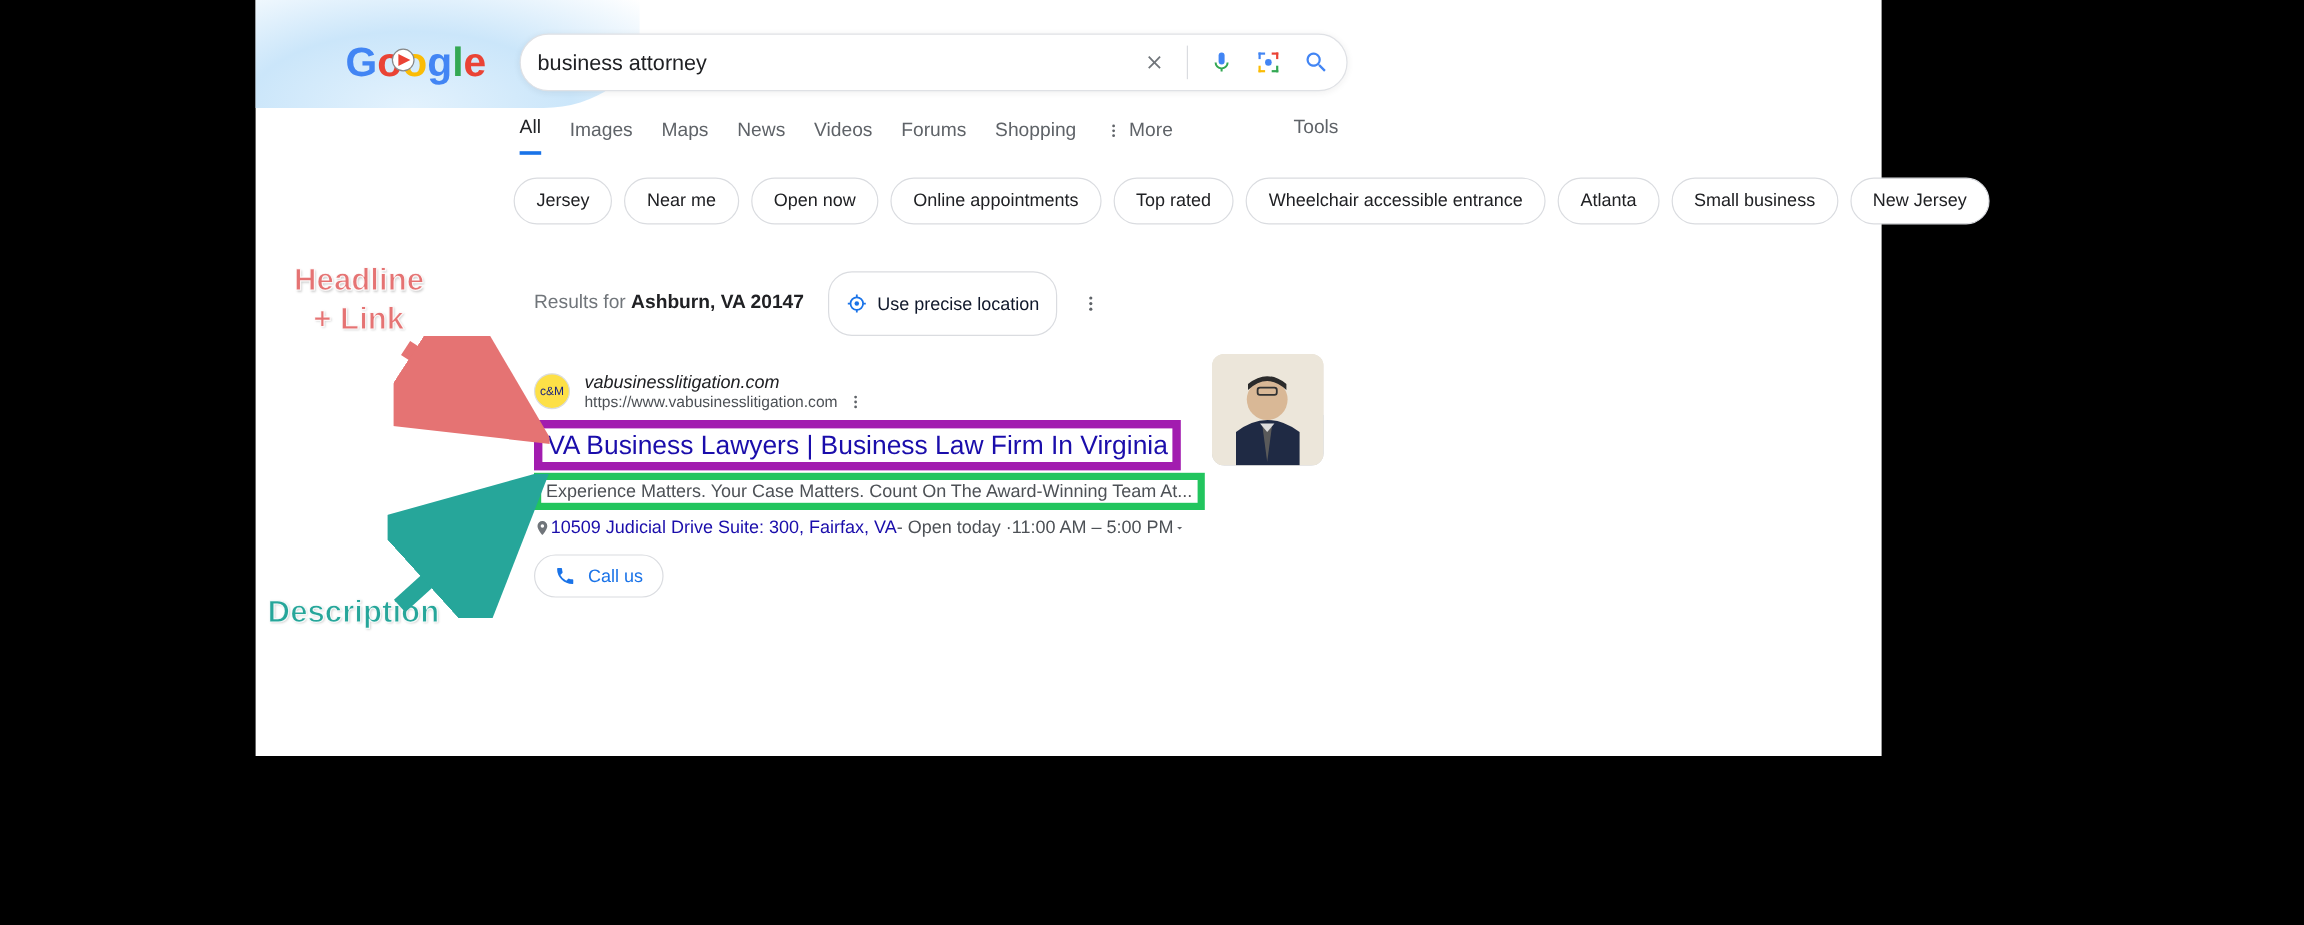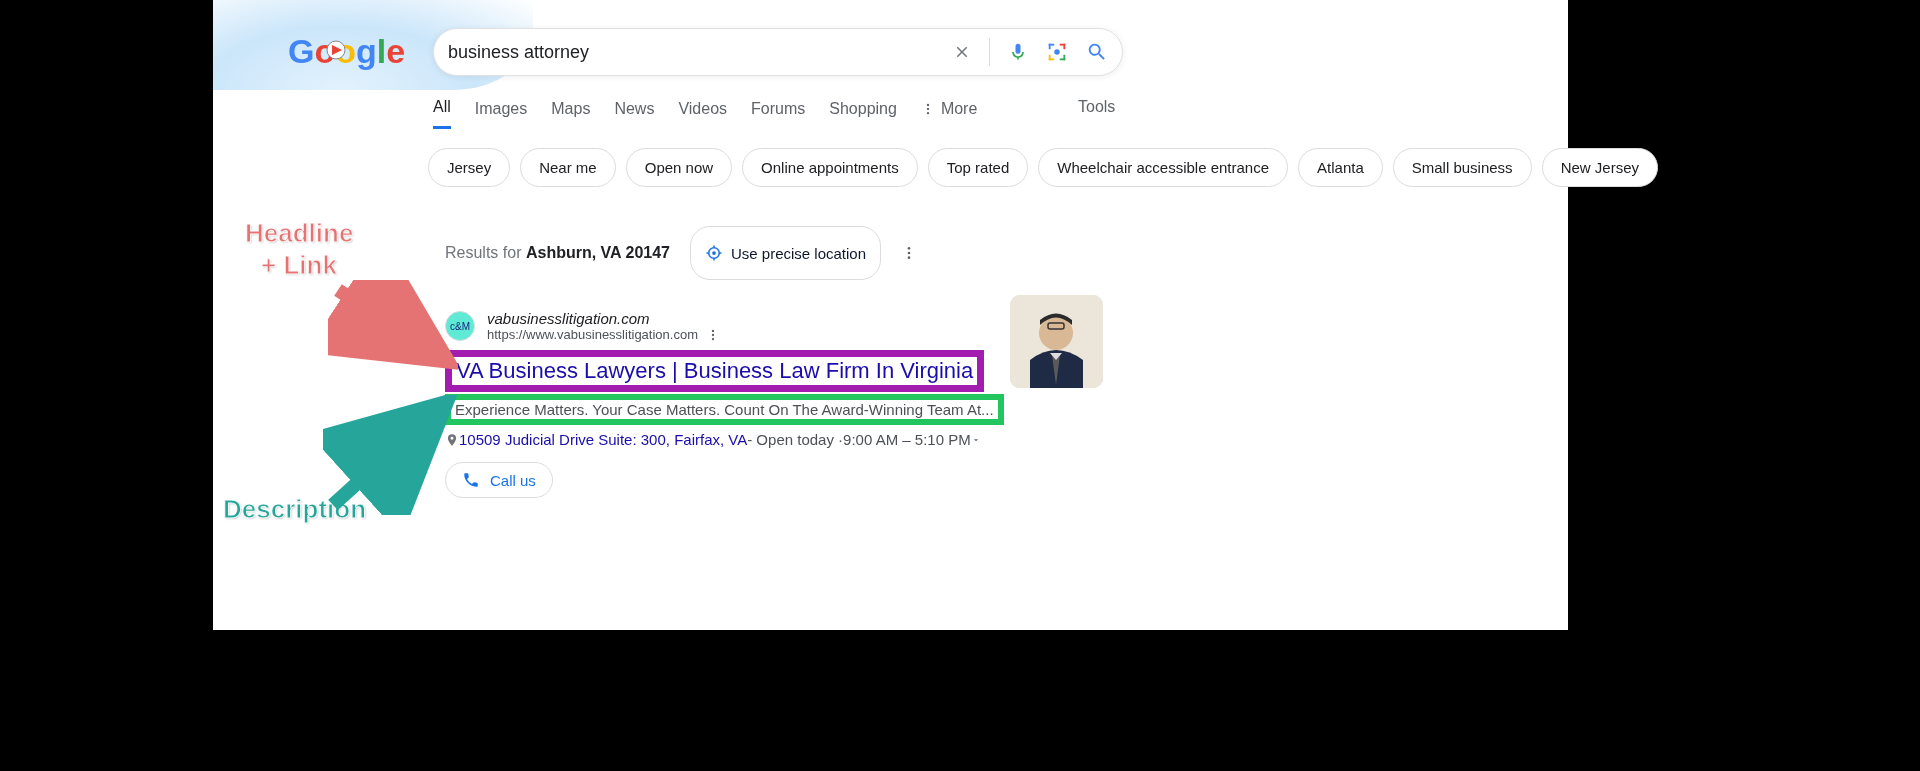--- a/index.html
+++ b/index.html
@@ -18,21 +18,21 @@
   .tools { position: absolute; left: 865px; top: 98px; color: #5f6368; font-size: 16px; cursor: pointer; }
   .chips { position: absolute; left: 215px; top: 148px; display: flex; gap: 10px; white-space: nowrap; }
   .chip { border: 1px solid #dadce0; border-radius: 20px; padding: 10px 18px; font-size: 15px; color: #202124; cursor: pointer; background: #fff; }
   .results { position: absolute; left: 232px; top: 226px; width: 720px; }
   .loc-row { display: flex; align-items: center; gap: 20px; margin-bottom: 30px; }
   .loc-text { color: #70757a; font-size: 16px; }
   .loc-text b { color: #202124; font-weight: 700; }
   .precise { border: 1px solid #dadce0; border-radius: 20px; padding: 17px 14px; display: flex; align-items: center; gap: 8px; color: #0f172a; font-size: 15px; cursor: pointer; }
   .sponsored { font-weight: 700; font-size: 16px; color: #202124; margin-bottom: 16px; }
   .ad-head { display: flex; align-items: center; gap: 12px; }
-  .favicon { width: 30px; height: 30px; border-radius: 50%; border: 1px solid #dadce0; display: flex; align-items: center; justify-content: center; font-size: 10px; color: #1a237e; background: #5eead4; }
+  .favicon { width: 30px; height: 30px; border-radius: 50%; border: 1px solid #dadce0; display: flex; align-items: center; justify-content: center; font-size: 10px; color: #1a237e; background: #fde047; }
   .site-name { font-size: 15px; color: #202124; font-style: italic; }
   .site-url { font-size: 13px; color: #4d5156; display: flex; align-items: center; gap: 8px; }
   .headline { font-size: 22px; color: #1a0dab; margin-top: 8px; padding: 1px 4px; border: 7px solid #a21caf; cursor: pointer; display: inline-block; }
   .desc { font-size: 15px; color: #4d5156; padding: 1px 4px; border: 6px solid #22c55e; margin-top: 2px; display: inline-block; }
   .addr-row { font-size: 15px; color: #4d5156; margin-top: 6px; display: flex; align-items: center; gap: 0; }
   .addr-link { color: #1a0dab; }
   .callbtn { margin-top: 14px; border: 1px solid #dadce0; border-radius: 20px; padding: 8px 16px; display: inline-flex; align-items: center; gap: 10px; color: #1a73e8; font-size: 15px; cursor: pointer; }
   .sublinks { margin-top: 26px; margin-left: 16px; }
   .sublinks .sl { margin-bottom: 22px; }
   .sl-title { font-size: 21px; color: #1a0dab; cursor: pointer; }
@@ -178,21 +178,21 @@
     <div><span class="desc">Experience Matters. Your Case Matters. Count On The Award-Winning Team At...</span></div>
 
     <div class="addr-row">
       <span>
           <svg width="14" height="14" viewBox="0 0 24 24">
             <path fill="#70757a" d="M12 2a7 7 0 0 0-7 7c0 5.25 7 13 7 13s7-7.75 7-13a7 7 0 0 0-7-7zm0 9.5A2.5 2.5 0 1 1 14.5 9 2.5 2.5 0 0 1 12 11.5z"></path>
           </svg>
         </span>
       <span class="addr-link">10509 Judicial Drive Suite: 300, Fairfax, VA</span>
       <span> - Open today · </span>
-      <span>9:00 AM – 5:10 PM</span>
+      <span>11:00 AM – 5:00 PM</span>
       <span>
           <svg width="10" height="10" viewBox="0 0 24 24">
             <path fill="#5f6368" d="M7 10l5 5 5-5z"></path>
           </svg>
         </span>
     </div>
 
     <div class="callbtn">
       <span>
           <svg width="18" height="18" viewBox="0 0 24 24">

